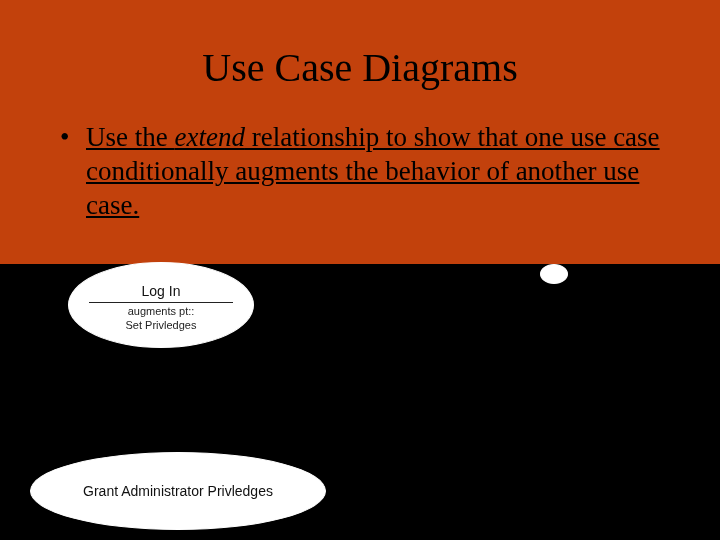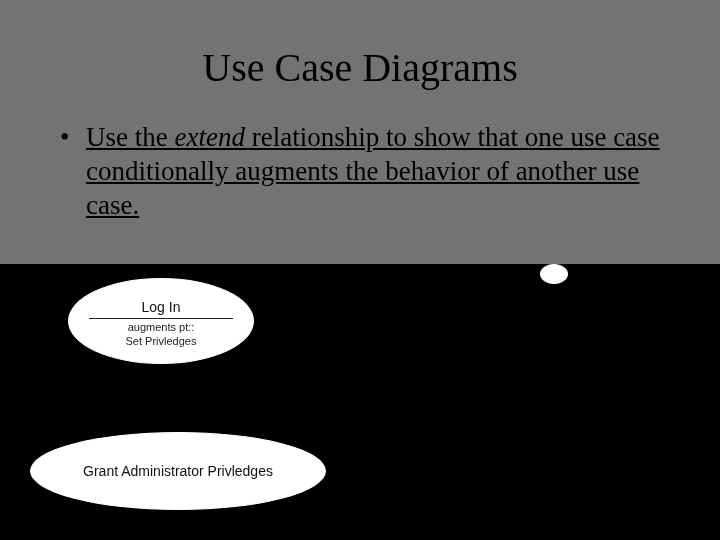--- a/index.html
+++ b/index.html
@@ -1,36 +1,36 @@
 <!DOCTYPE html>
 <html><head>
 <meta charset="utf-8">
 <style>
   * { margin: 0; padding: 0; box-sizing: border-box; }
   html, body { width: 720px; height: 540px; background: #fff; font-family: "Times New Roman", Times, serif; color: #000; }
-  .slide { width: 720px; height: 540px; position: relative; background: #737373; }
+  .slide { width: 720px; height: 540px; position: relative; background: #c2410c; }
   .title { font-size: 40px; text-align: center; padding-top: 44px; font-weight: 400; }
   .bullets { padding: 30px 60px 0 60px; }
   .bullet-row { display: flex; align-items: flex-start; font-size: 27px; line-height: 1.25; }
   .bullet-marker { width: 26px; flex: none; text-align: left; }
   .bullet-text { flex: 1; text-decoration: underline; }
   .bullet-text i { font-style: italic; }
   .diagram-band { position: absolute; left: 0; right: 0; top: 264px; bottom: 0; background: #000; }
 
   .ellipse { position: absolute; background: #fff; border: 1px solid #fff; border-radius: 50%; }
   .ellipse .inner { width: 100%; height: 100%; display: flex; flex-direction: column; align-items: center; justify-content: center; font-family: Arial, sans-serif; color: #111; }
 
-  .ellipse-login { left: 68px; top: 278px; width: 186px; height: 86px; }
+  .ellipse-login { left: 68px; top: 262px; width: 186px; height: 86px; }
   .login-top { font-size: 14px; font-family: Arial, sans-serif; color:#111; text-align:center; padding-top:6px;}
   .login-divider { width: 78%; height: 1px; background: #222; margin: 3px auto 2px auto; }
   .login-sub { font-size: 11px; font-family: Arial, sans-serif; color:#222; text-align:center; line-height:1.25; }
 
   .ellipse-small { left: 540px; top: 264px; width: 28px; height: 20px; }
 
-  .ellipse-grant { left: 30px; top: 432px; width: 296px; height: 78px; }
+  .ellipse-grant { left: 30px; top: 452px; width: 296px; height: 78px; }
   .grant-label { font-size: 14px; font-family: Arial, sans-serif; color:#111; text-align:center; width:100%; }
 </style>
 </head>
 <body>
 
 <div class="slide">
 
   <h1 class="title">Use Case Diagrams</h1>
 
   <div class="bullets">

